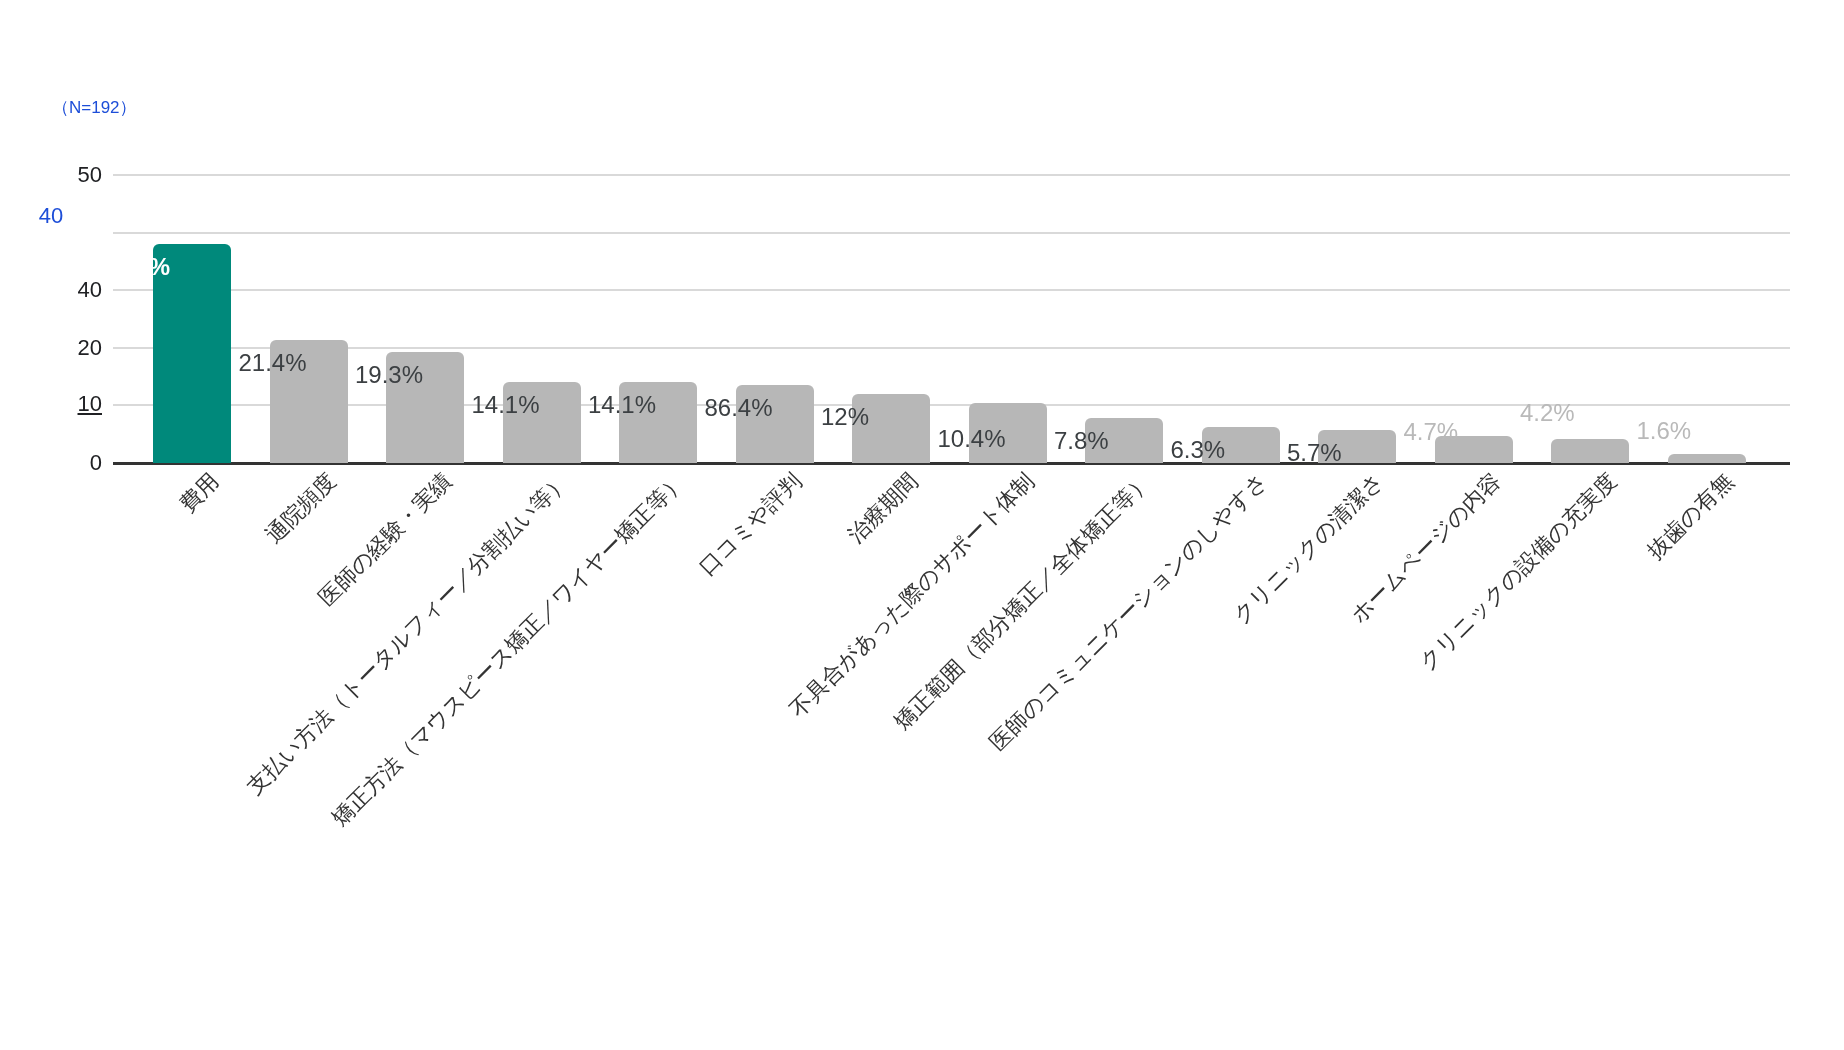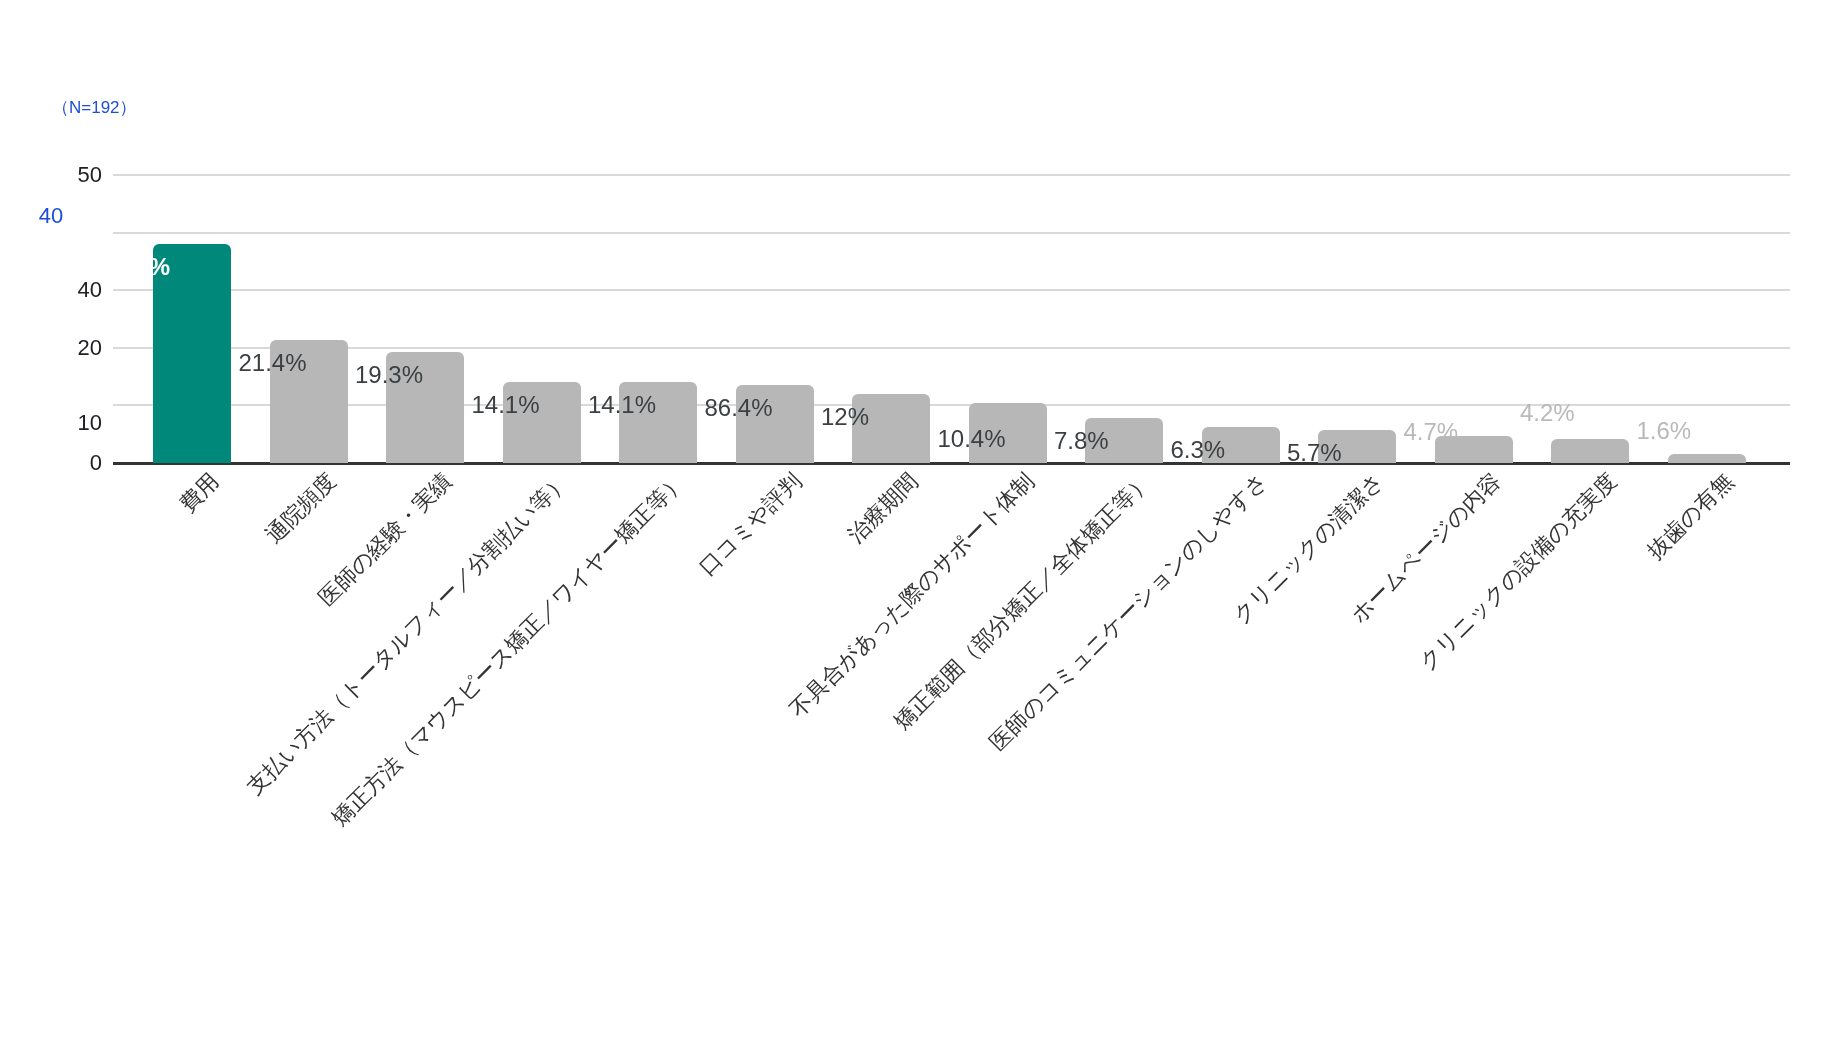--- a/index.html
+++ b/index.html
@@ -75,21 +75,21 @@
 </style>
 </head>
 <body>
 
 <div class="canvas">
   <div class="chart-subtitle">（N=192）</div>
   <div id="chart-root">
       <div class="axis-line" style="left: 113px; width: 1677px; top: 462px; background: rgb(51, 51, 51);"></div>
       <div class="ytick" style="top: 448px; color: rgb(32, 33, 36);">0</div>
       <div class="gridline" style="left: 113px; width: 1677px; top: 404.4px; background: rgb(217, 217, 217);"></div>
-      <div class="ytick" style="top: 408px; color: rgb(32, 33, 36);">10</div>
+      <div class="ytick" style="top: 389px; color: rgb(32, 33, 36); text-decoration: underline;">10</div>
       <div class="gridline" style="left: 113px; width: 1677px; top: 346.8px; background: rgb(217, 217, 217);"></div>
       <div class="ytick" style="top: 332.8px; color: rgb(32, 33, 36);">20</div>
       <div class="gridline" style="left: 113px; width: 1677px; top: 289.2px; background: rgb(217, 217, 217);"></div>
       <div class="ytick" style="top: 275.2px; color: rgb(32, 33, 36);">40</div>
       <div class="gridline" style="left: 113px; width: 1677px; top: 231.6px; background: rgb(217, 217, 217);"></div>
       <div class="ytick" style="top: 201px; color: #1d4ed8; text-align: center;">40</div>
       <div class="gridline" style="left: 113px; width: 1677px; top: 174px; background: rgb(217, 217, 217);"></div>
       <div class="ytick" style="top: 160px; color: rgb(32, 33, 36);">50</div>
       <div class="bar" style="left: 153px; top: 244.12px; width: 78px; height: 218.88px; background: rgb(0, 137, 123);"></div>
       <div class="val-label val-inside-hl" style="left: 122px; width: 140px; top: 253.12px;">38%</div>

